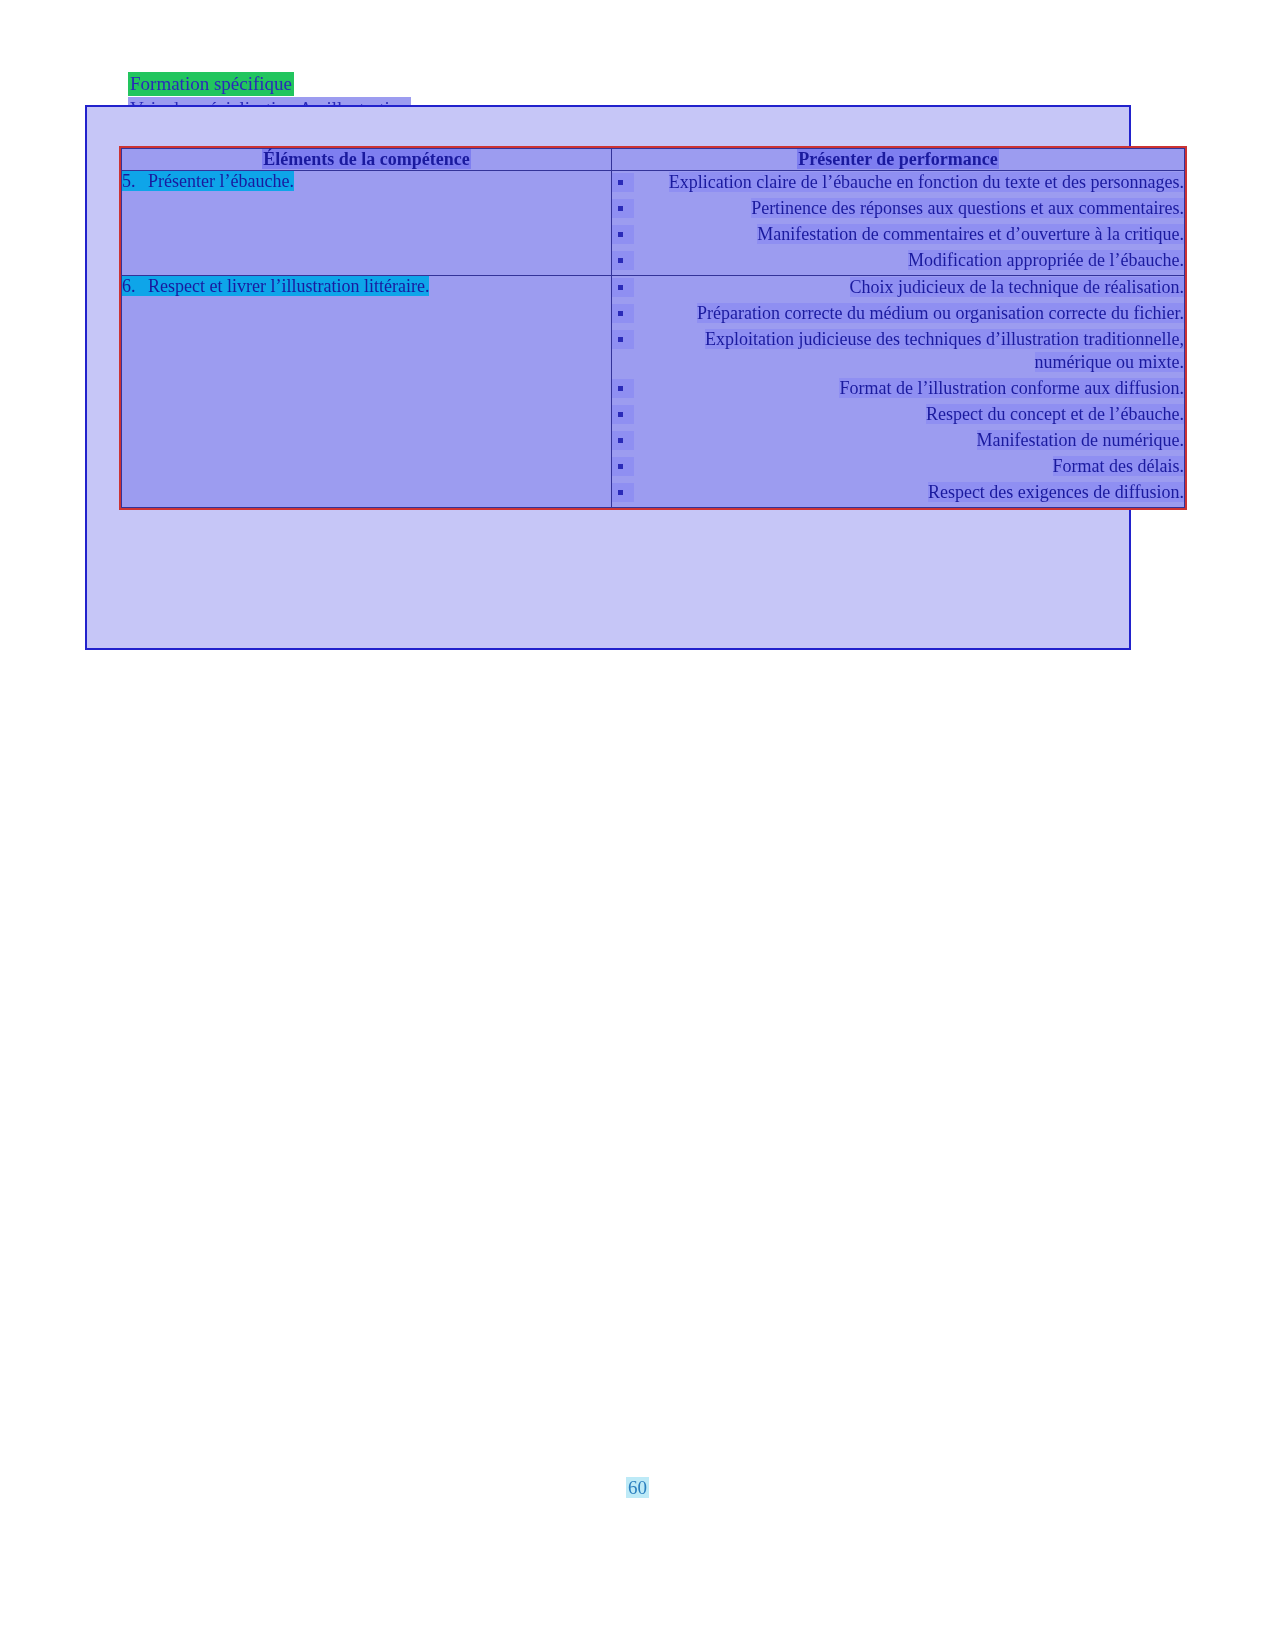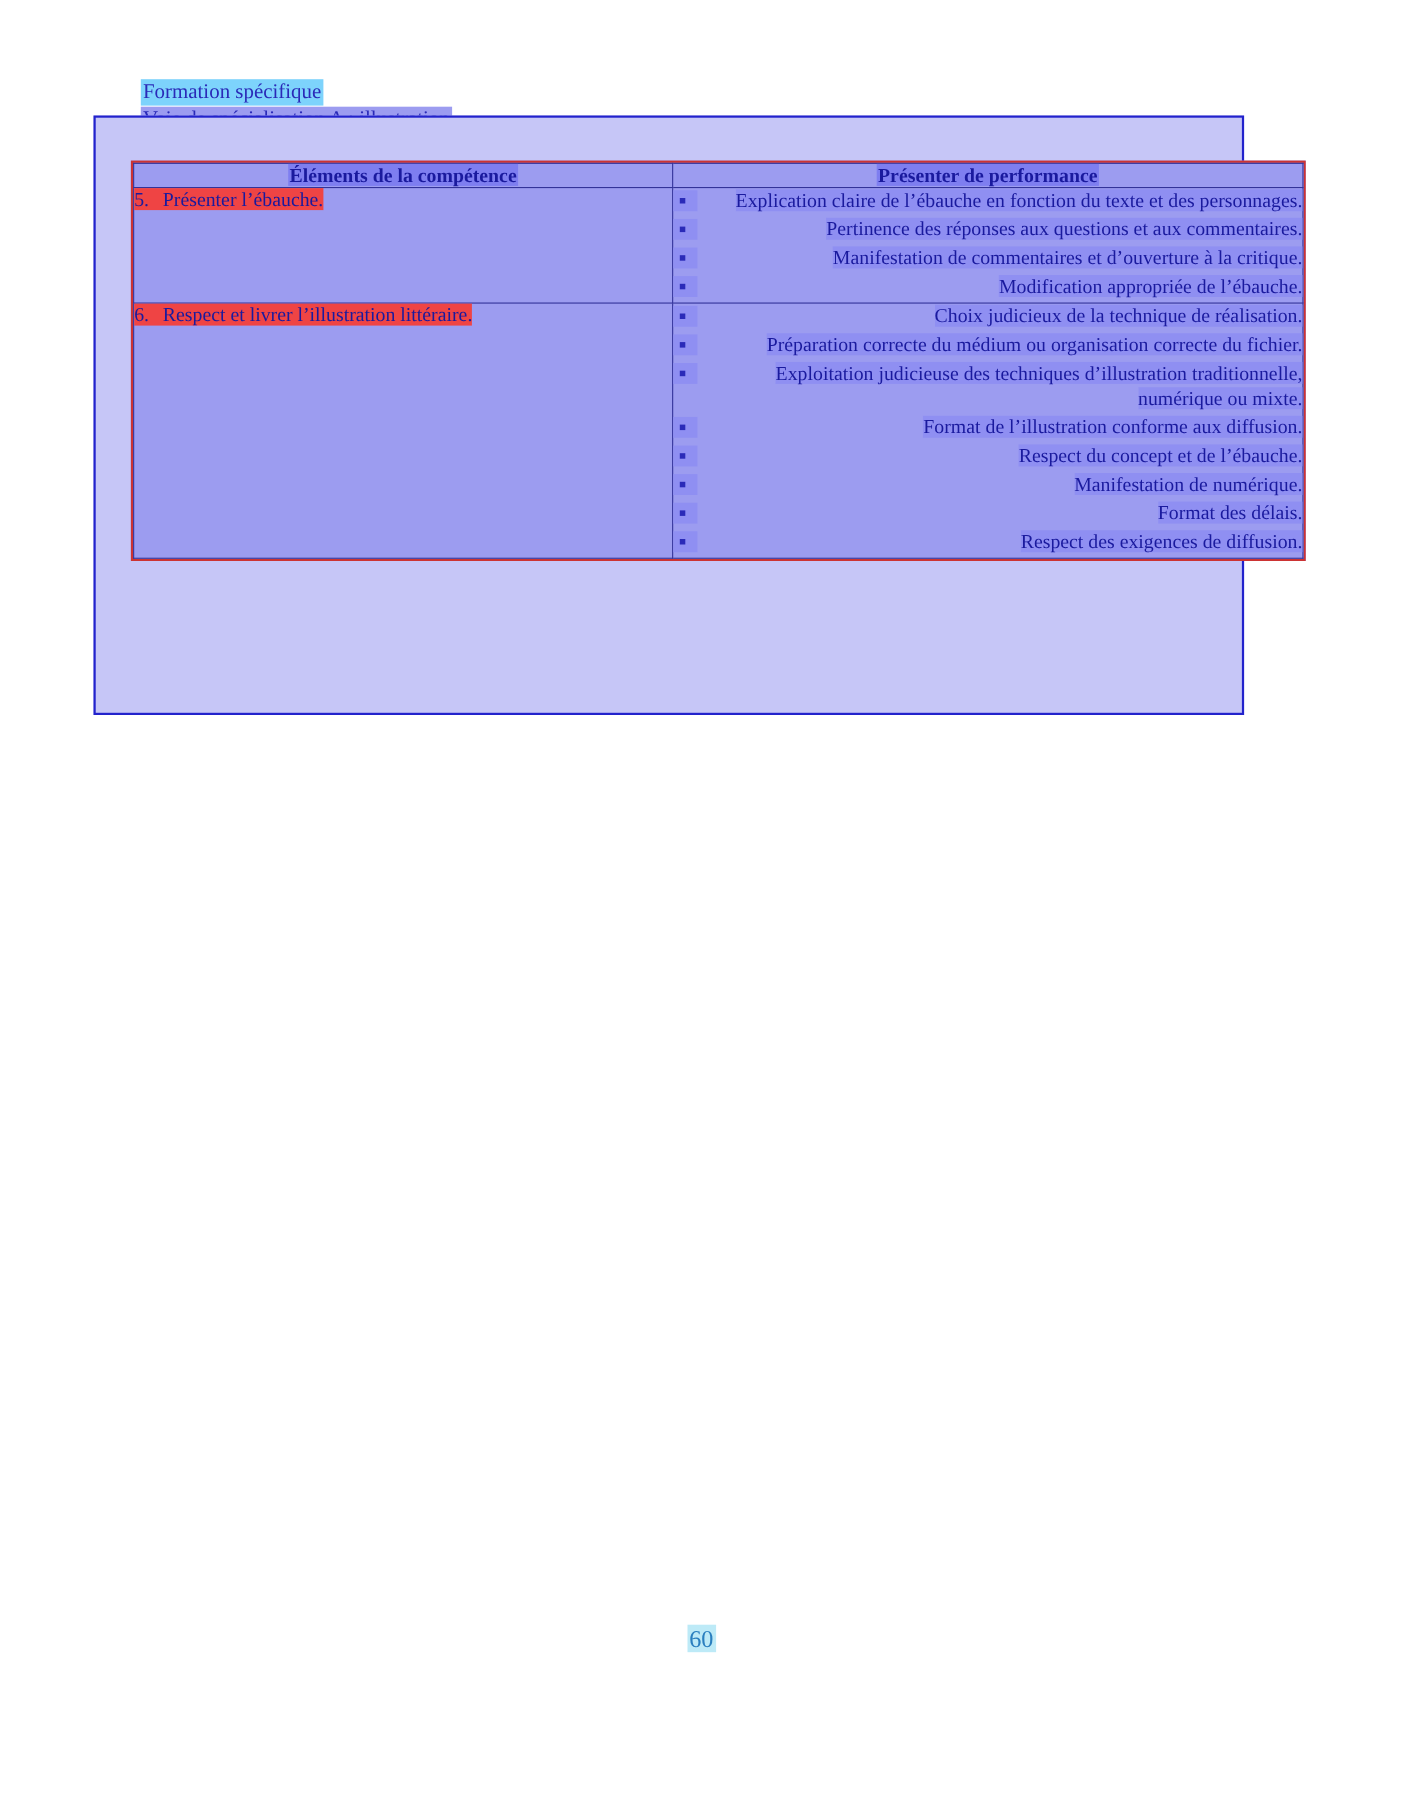--- a/index.html
+++ b/index.html
@@ -18,21 +18,21 @@
   
   .hdr {
     position: absolute;
     left: 128px;
     font-size: 19px;
     line-height: 24px;
     white-space: nowrap;
   }
   .hdr-1 {
     top: 72px;
-    background: #7dd3fc;
+    background: #22c55e;
     color: #2a2ab8;
     padding: 0 2px;
   }
   .hdr-2 {
     top: 97px;
     background: #9c9cf0;
     color: #2a2ab8;
     padding: 0 2px;
   }
 
@@ -91,21 +91,21 @@
   }
   .el-line {
     display: block;
     white-space: nowrap;
   }
   .el-num {
     display: inline-block;
     width: 26px;
   }
   .hl {
-    background: #ef4444;
+    background: #0ea5e9;
   }
 
   .crit-cell {
     padding: 8px 8px 10px 4px;
     font-size: 18px;
   }
   ul.crit {
     margin: 0;
     padding: 0;
     list-style: none;
@@ -139,21 +139,21 @@
     background: #8f8ff2;
   }
 
   
   .page-num {
     position: absolute;
     left: 0;
     right: 0;
     top: 1477px;
     text-align: center;
-    font-size: 22px;
+    font-size: 19px;
     color: #2a8fd0;
   }
   .page-num span {
     background: #bdeaf7;
     padding: 0 2px;
     color: #2a7fbf;
   }
 </style>
 </head>
 <body>

